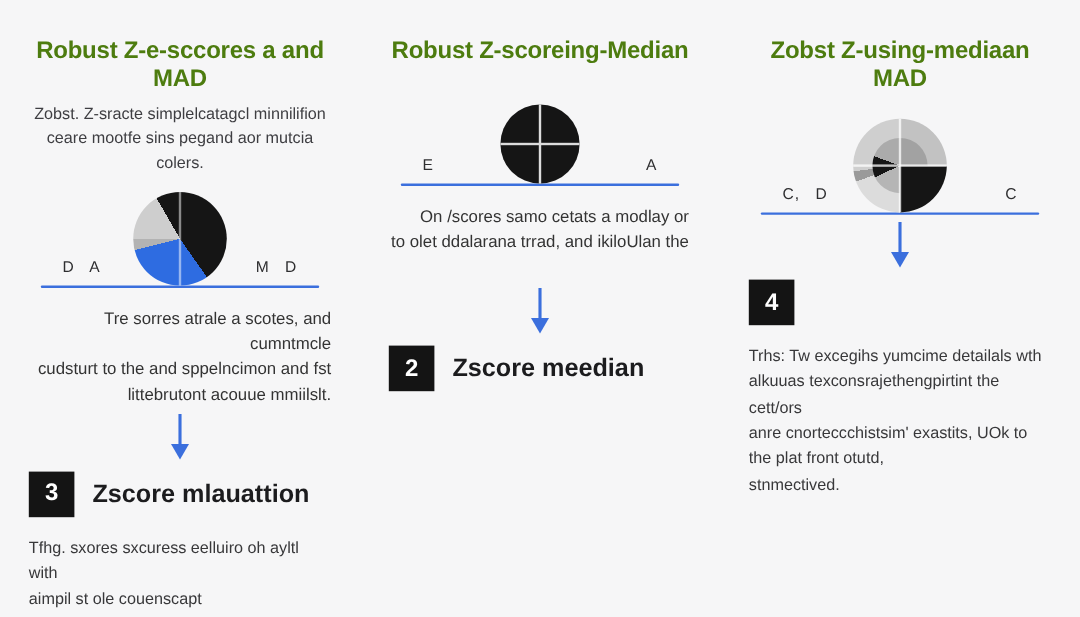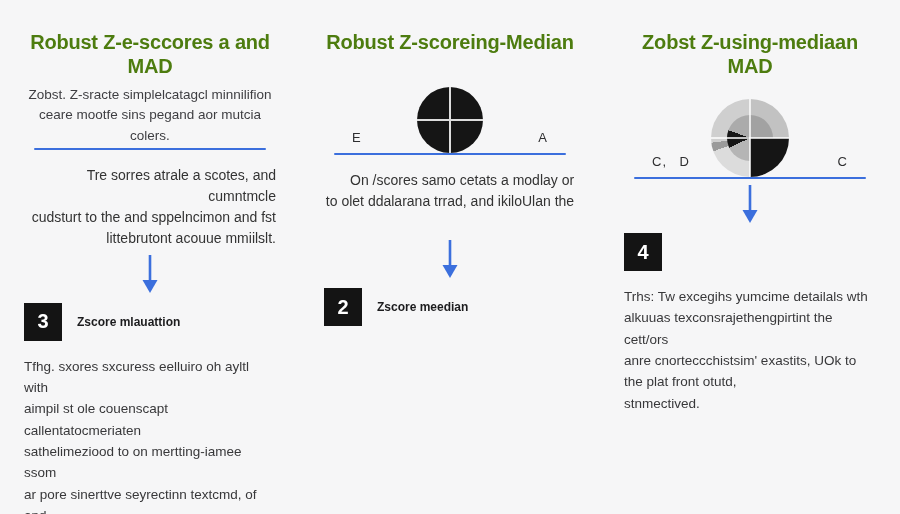--- a/index.html
+++ b/index.html
@@ -57,35 +57,42 @@
   }
   .arrow-wrap{margin-top:6px;height:42px;display:flex;align-items:flex-start;justify-content:center;}
   .step-row{
     width:100%;display:flex;align-items:center;gap:15px;margin-top:6px;
   }
   .step-num{
     width:38px;height:38px;background:#141414;color:#fff;
     display:flex;align-items:center;justify-content:center;
     font-size:20px;font-weight:700;flex:0 0 auto;
   }
-  .step-label{font-size:12px;font-weight:700;color:#1c1c1e;}
+  .step-label{font-size:21px;font-weight:700;color:#1c1c1e;}
   .paragraph{
     width:100%;margin-top:15px;font-size:13.5px;color:#38383a;
     line-height:1.58;text-align:left;white-space:pre-line;
   }
 </style>
 </head>
 <body style="--page-bg: #f6f6f7; --accent: #3b6fdd;">
 
 <div class="columns">
 
   <div class="col">
     <div class="title">Robust Z-e-sccores a and MAD</div>
     <div class="subtitle">Zobst. Z-sracte simplelcatagcl minnilifion
 ceare mootfe sins pegand aor mutcia colers.</div>
+    <div class="chart-area">
+      <span class="chart-label left">D A</span>
+      <div class="pie" style="width: 78px; height: 78px; background: conic-gradient(rgb(21, 21, 21) 0deg, rgb(21, 21, 21) 145deg, rgb(46, 108, 225) 145deg, rgb(46, 108, 225) 256deg, rgb(179, 179, 179) 256deg, rgb(179, 179, 179) 270deg, rgb(206, 206, 206) 270deg, rgb(206, 206, 206) 330deg, rgb(21, 21, 21) 330deg, rgb(21, 21, 21) 360deg);">
+          <div class="cross-v" style="background: rgba(255, 255, 255, 0.5);"></div>
+        </div>
+      <span class="chart-label right">M D</span>
+    </div>
     <div class="underline"></div>
     <div class="body-text">Tre sorres atrale a scotes, and cumntmcle
 cudsturt to the and sppelncimon and fst
 littebrutont acouue mmiilslt.</div>
     <div class="arrow-wrap">
       <svg width="18" height="40" viewBox="0 0 18 40">
         <line x1="9" y1="0" x2="9" y2="27" stroke="#3b6fdd" stroke-width="2.6"></line>
         <polygon points="1.5,25 16.5,25 9,38" fill="#3b6fdd"></polygon>
       </svg>
     </div>

